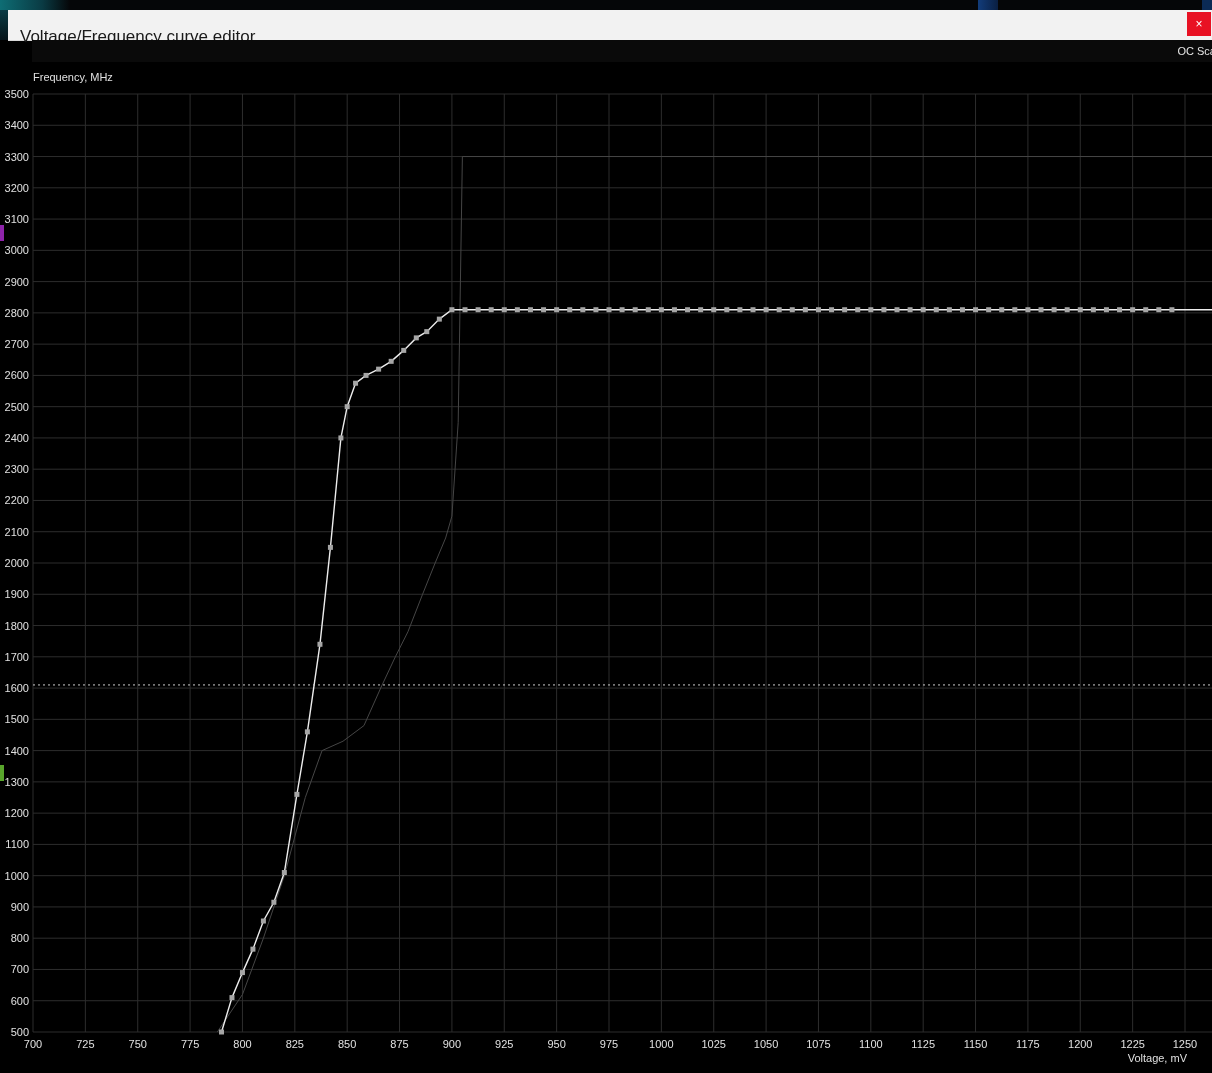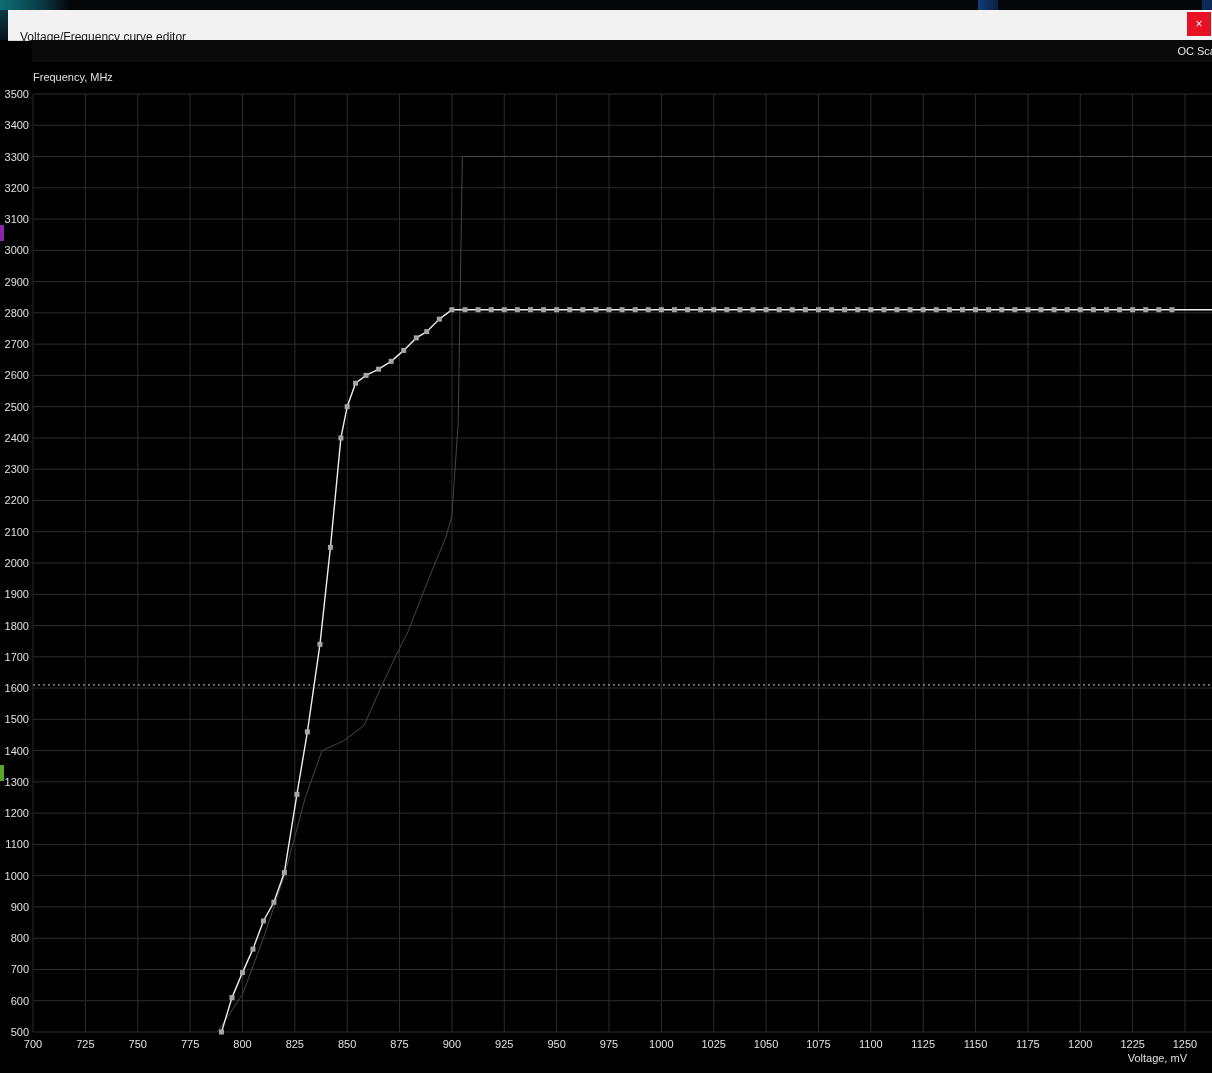--- a/index.html
+++ b/index.html
@@ -10,21 +10,21 @@
   .top-strip{position:absolute;left:0;top:0;width:1212px;height:10px;background:#050608;}
   .corner-teal{position:absolute;left:0;top:0;width:70px;height:10px;
     background:linear-gradient(90deg,#0e6d74,#0a3b44 60%,#050608);}
   .patch-blue{position:absolute;left:978px;top:0;width:20px;height:10px;
     background:linear-gradient(90deg,#123c7a,#0a1f42);}
   .corner-blue-r{position:absolute;right:0;top:0;width:10px;height:10px;background:#0b2a55;}
 
   
   .titlebar{position:absolute;left:8px;top:10px;width:1204px;height:30px;
     background:#f2f2f2;border-bottom:1px solid #d8d8d8;display:flex;align-items:center;}
-  .titlebar .title{margin-left:12px;font-size:12px;color:#1a1a1a;margin-top:24px;}
+  .titlebar .title{margin-left:12px;font-size:17px;color:#1a1a1a;margin-top:24px;}
   .close-btn{position:absolute;right:1px;top:2px;width:24px;height:24px;border:none;
     background:#e81123;color:#fff;font-size:12px;line-height:24px;text-align:center;
     cursor:pointer;padding:0;font-family:"Liberation Sans",sans-serif;}
   .left-of-title{position:absolute;left:0;top:10px;width:8px;height:30px;
     background:linear-gradient(180deg,#0a3b44,#06141a);}
 
   
   .menustrip{position:absolute;left:0;top:40px;width:1212px;height:22px;background:#0a0a0a;
     display:flex;align-items:center;justify-content:flex-end;margin-left:32px;}
   .oc-scanner{color:#e6e6e6;font-size:11px;margin-right:6px;cursor:pointer;}

